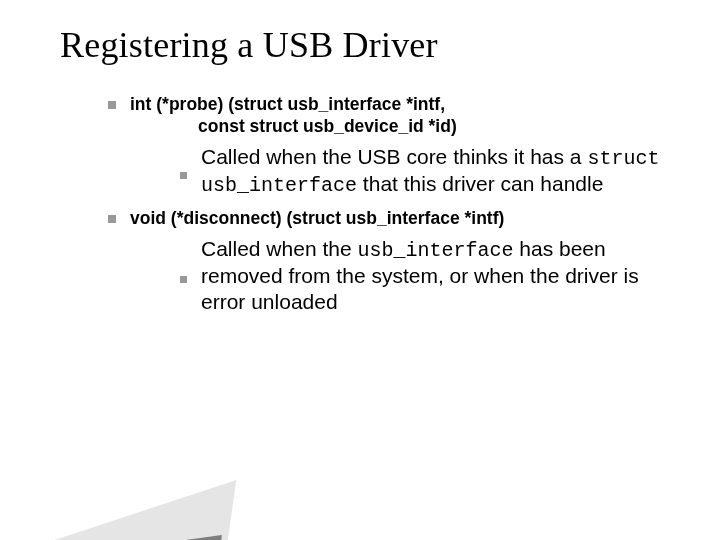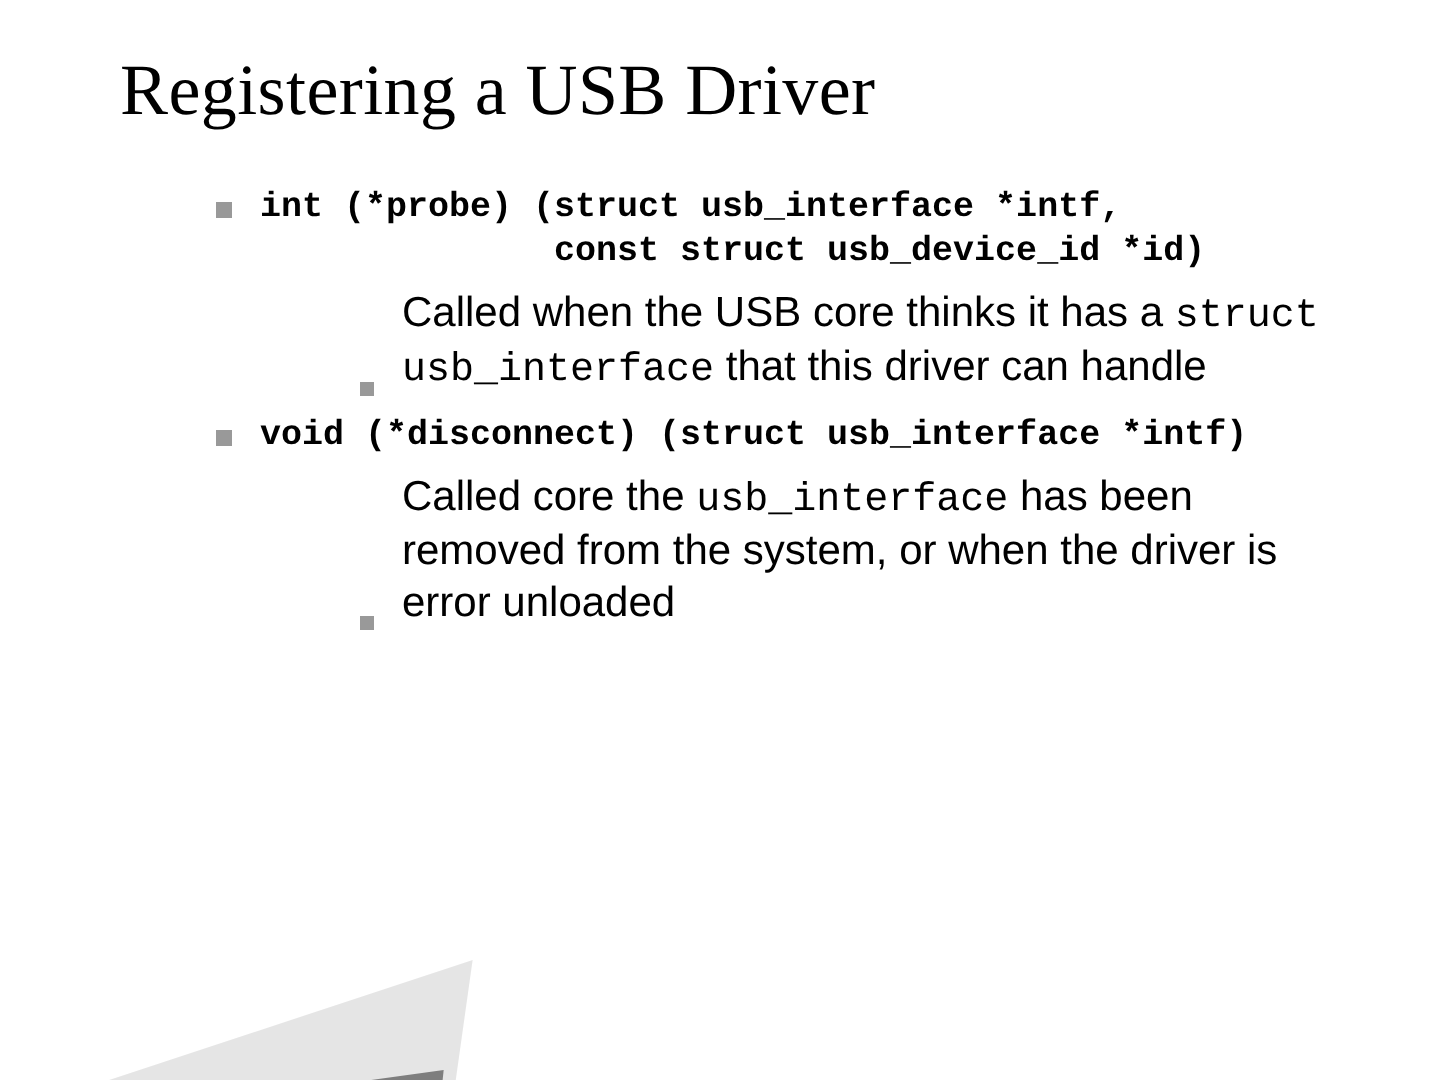--- a/index.html
+++ b/index.html
@@ -1,23 +1,23 @@
 <!DOCTYPE html>
 <html><head>
 <meta charset="utf-8">
 <style>
   * { margin: 0; padding: 0; box-sizing: border-box; }
   html, body { width: 720px; height: 540px; background: #fff; font-family: Arial, Helvetica, sans-serif; color: #000; }
   .slide { position: relative; width: 720px; height: 540px; padding: 24px 49px 0 60px; overflow: hidden; border-radius: 28px; }
   .title { font-family: "Times New Roman", Times, serif; font-size: 36px; font-weight: 400; margin-bottom: 28px; letter-spacing: 0.2px; }
   .lvl1 { display: flex; align-items: flex-start; margin: 6px 0 4px 48px; }
-  .lvl2 { display: flex; align-items: flex-end; margin: 6px 0 6px 120px; }
+  .lvl2 { display: flex; align-items: center; margin: 6px 0 6px 120px; }
   .bullet-sq-lg { display: inline-block; width: 8px; height: 8px; background: #999; margin-top: 7px; margin-right: 14px; flex: none; }
   .bullet-sq-sm { display: inline-block; width: 7px; height: 7px; background: #999; margin-top: 9px; margin-right: 14px; flex: none; }
-  .code { font-family: Liberation Mono, monospace; font-weight: bold; font-size: 17.5px; line-height: 1.25; white-space: pre; }
+  .code { font-family: Liberation Sans, sans-serif; font-weight: bold; font-size: 17.5px; line-height: 1.25; white-space: pre; }
   .code-inline { font-family: "Courier New", Courier, monospace; font-weight: normal; font-size: 20px; }
   .body { font-family: Arial, Helvetica, sans-serif; font-size: 21px; line-height: 1.25; }
   .body-wrap { max-width: 510px; }
   .decor { position: absolute; left: -30px; bottom: -30px; width: 260px; height: 110px; pointer-events: none; }
   .decor .tri-light { position: absolute; left: 0; bottom: 0; width: 0; height: 0; border-left: 260px solid transparent; border-bottom: 90px solid rgba(0,0,0,0.10); transform: skewX(-8deg); }
   .decor .tri-dark { position: absolute; left: 0; bottom: 0; width: 0; height: 0; border-left: 250px solid transparent; border-bottom: 35px solid rgba(0,0,0,0.45); transform: skewX(-6deg); }
 </style>
 </head>
 <body>
 
@@ -39,21 +39,21 @@
 
 
   <div class="lvl1" style="margin-top:10px;">
     <span class="bullet-sq-lg"></span>
     <div class="code">void (*disconnect) (struct usb_interface *intf)</div>
   </div>
 
   <div class="lvl2">
     <span class="bullet-sq-sm"></span>
     <div class="body body-wrap">
-      <span>Called core the </span><span class="code-inline">usb_interface</span><span> has been removed from the system, or when the driver is error unloaded</span>
+      <span>Called when the </span><span class="code-inline">usb_interface</span><span> has been removed from the system, or when the driver is error unloaded</span>
     </div>
   </div>
 
   <div class="decor">
     <div class="tri-light"></div>
     <div class="tri-dark"></div>
   </div>
 </div>
 
 </body></html>

